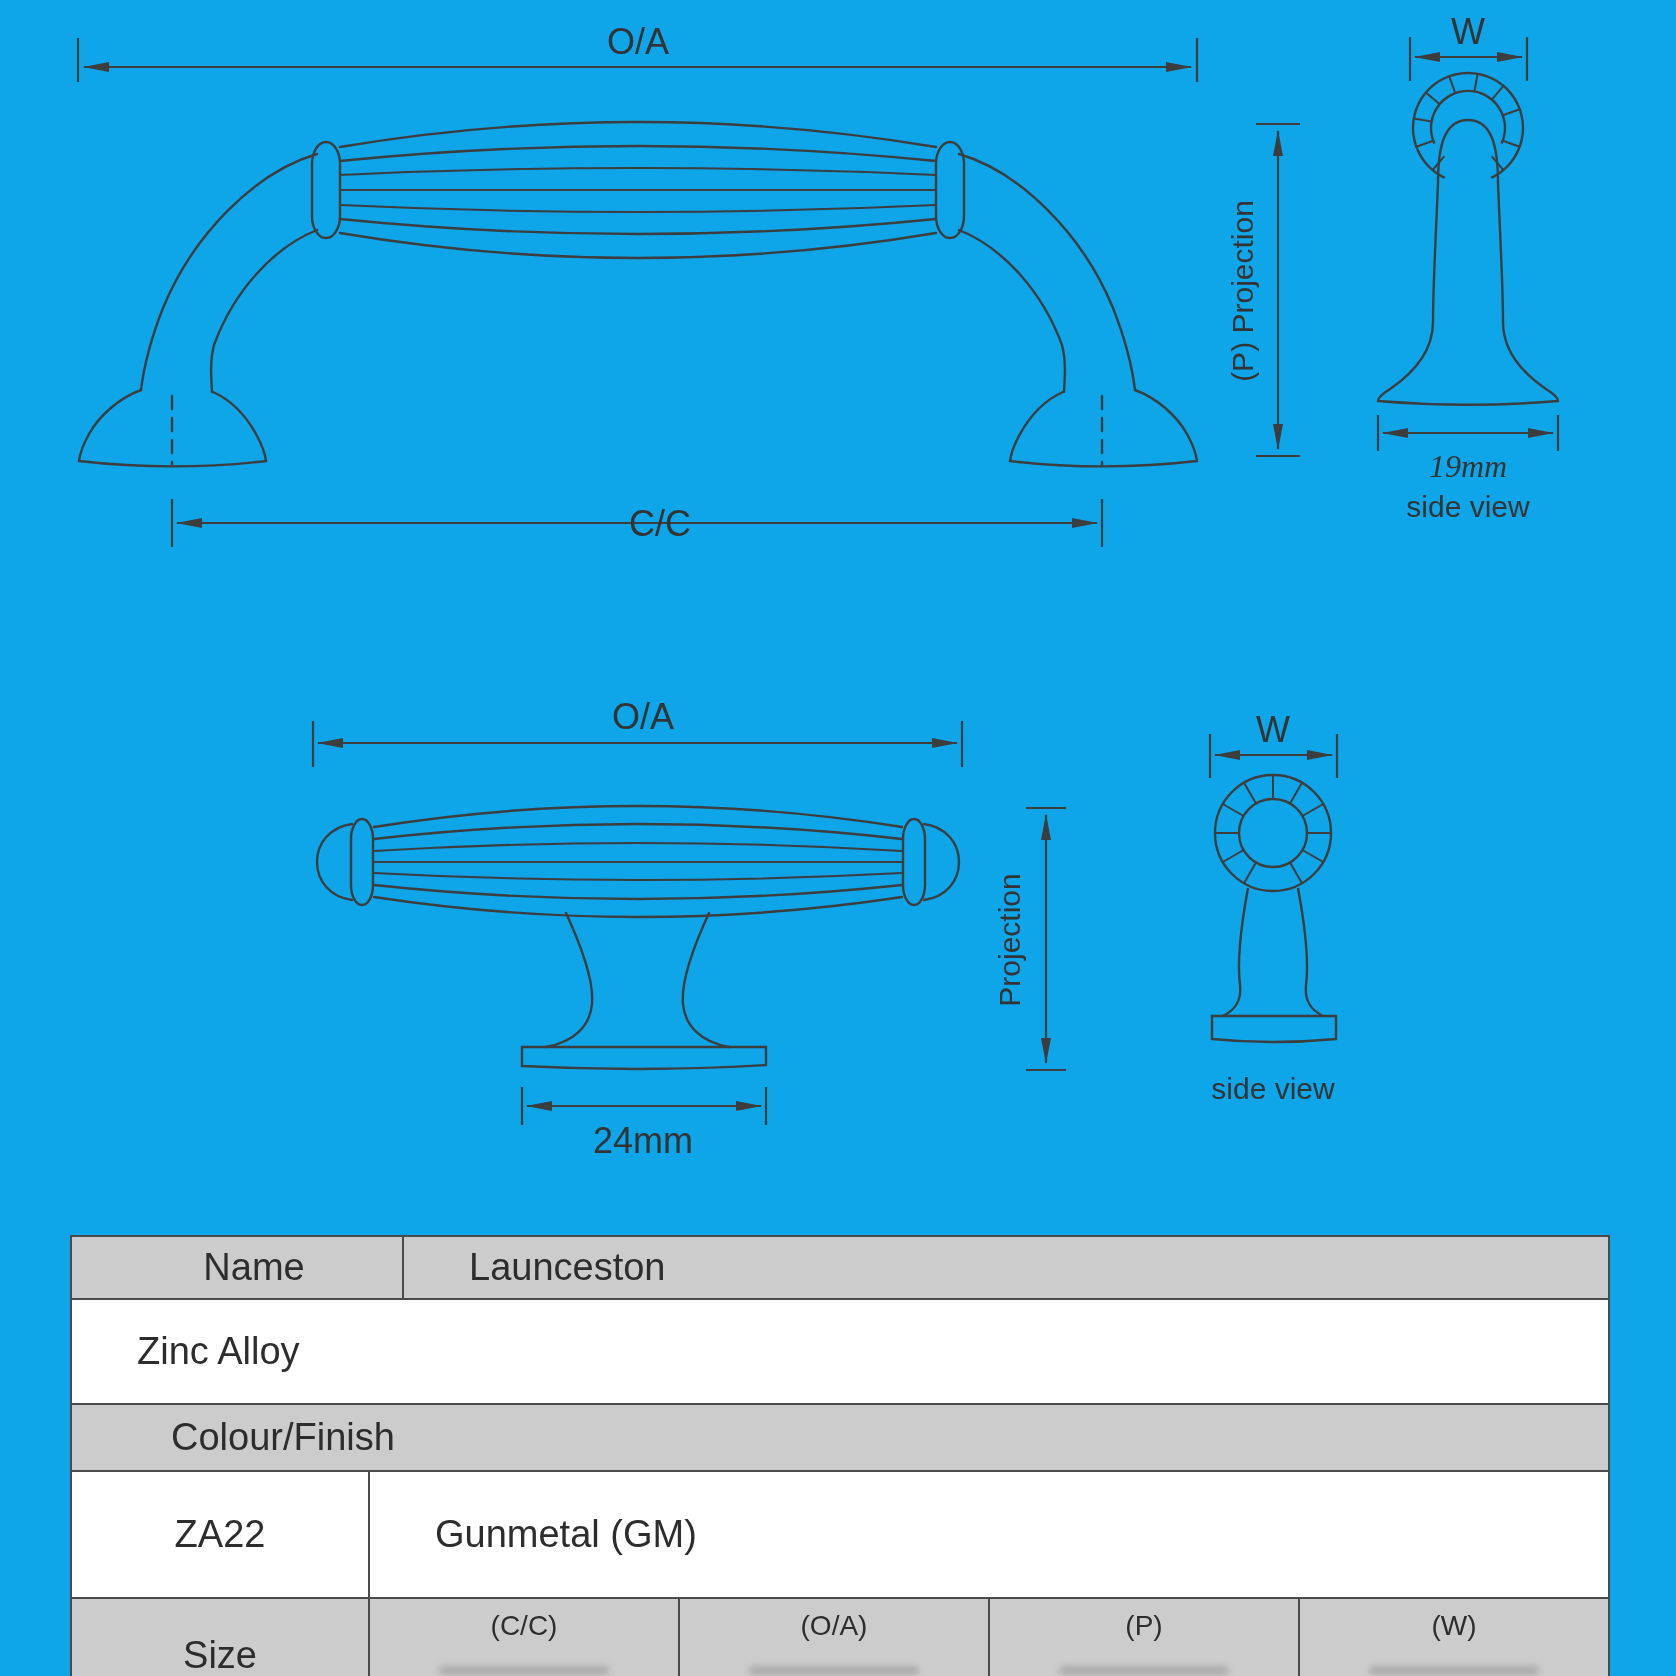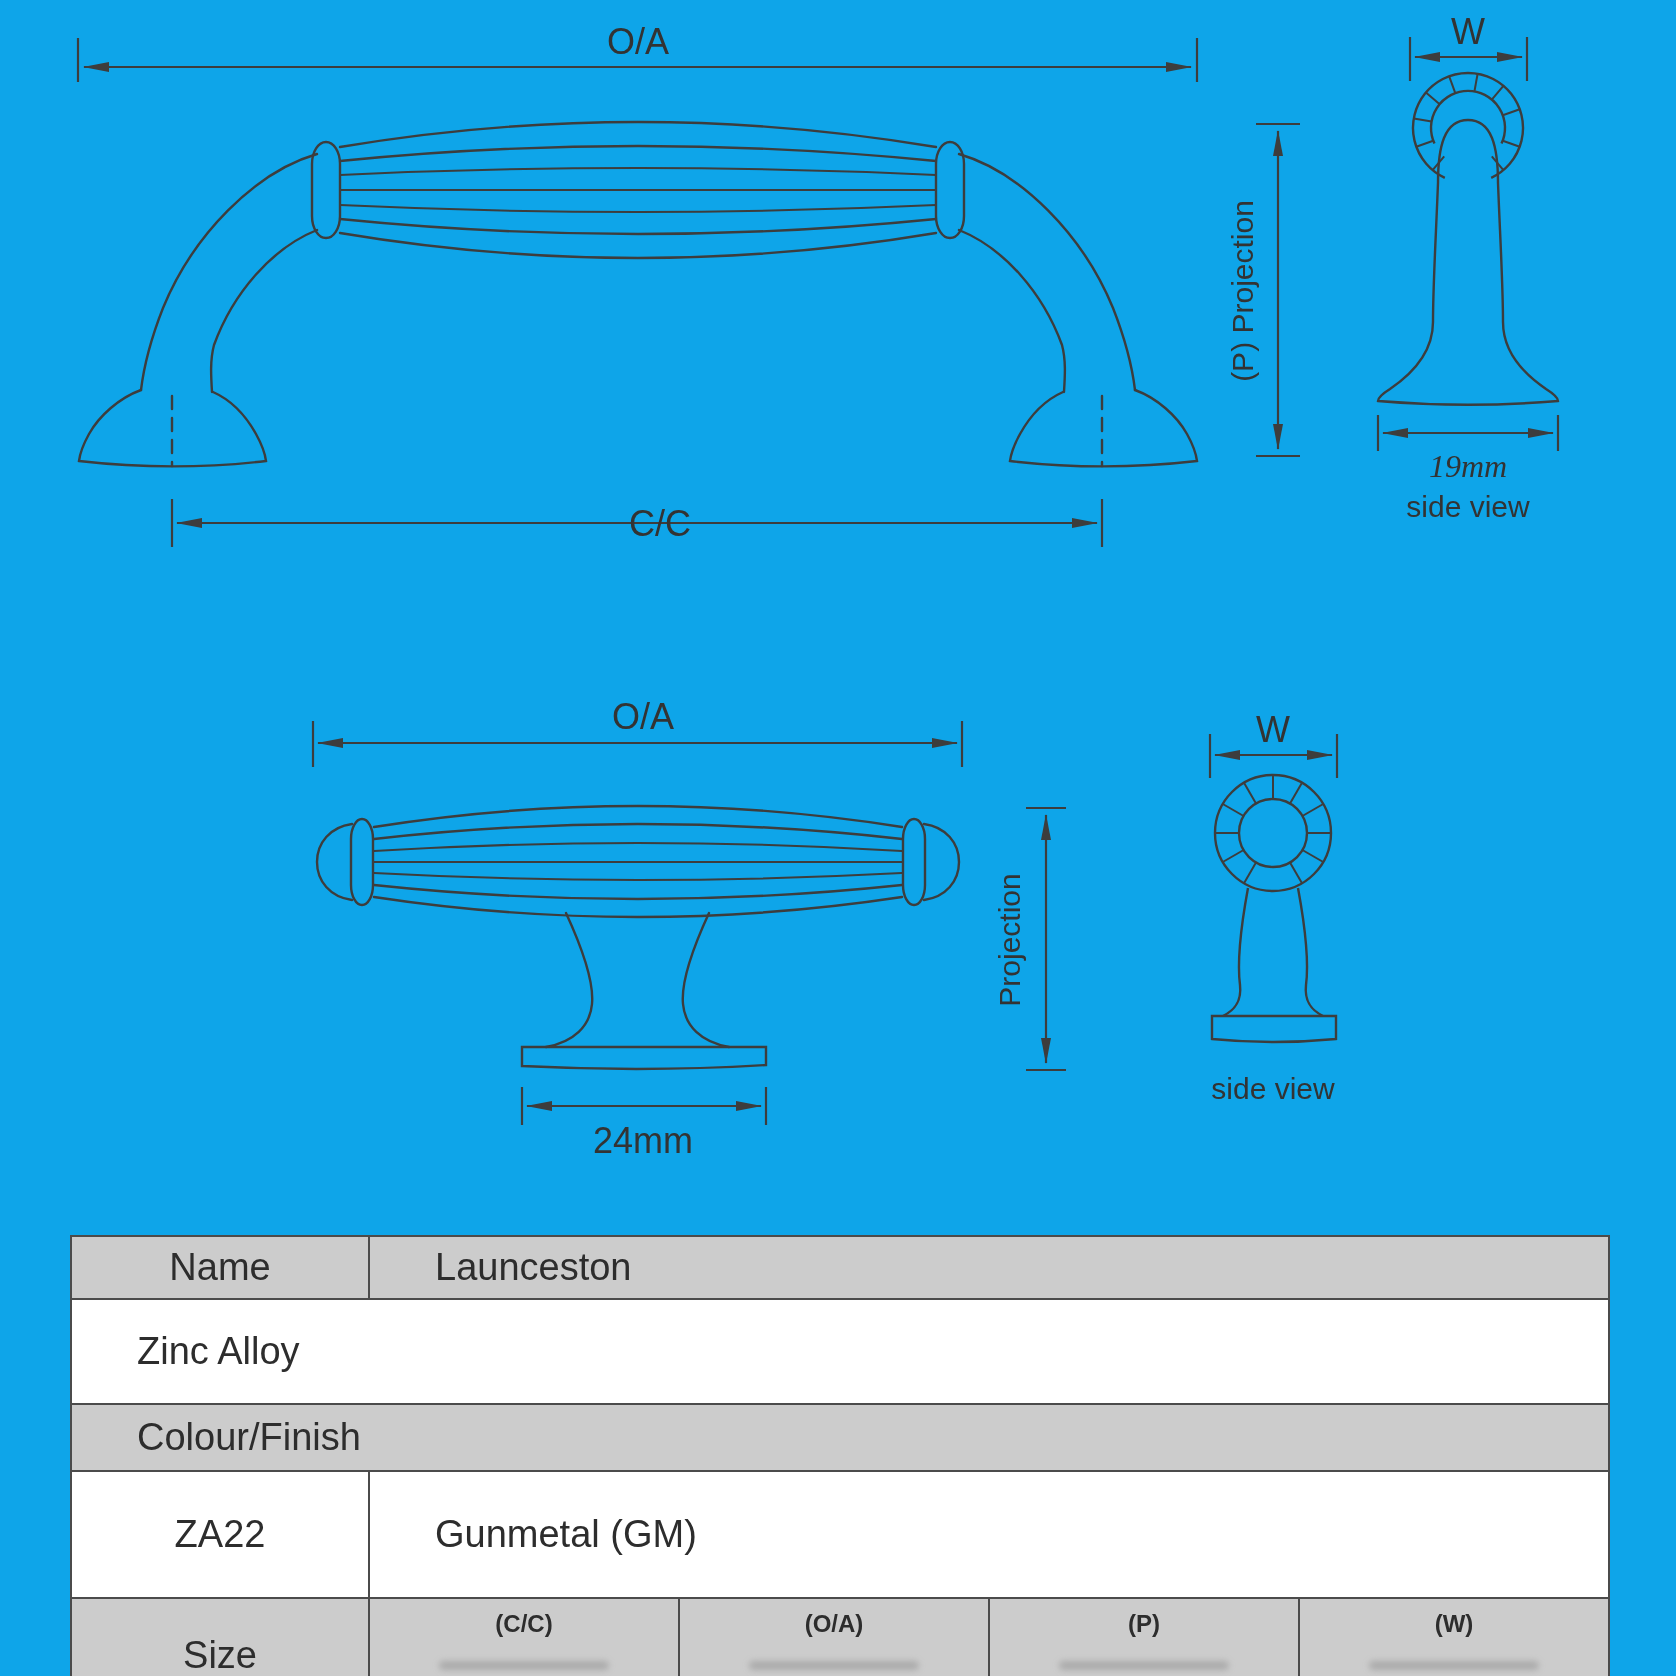--- a/index.html
+++ b/index.html
@@ -15,37 +15,37 @@
   .lbl.small{font-size:30px;}
   .lbl.rot{transform:translate(-50%,-50%) rotate(-90deg);}
   .lbl.serif{font-family:"Liberation Serif",serif;font-size:32px;font-style:italic;}
   
   #spec-table{
     position:absolute;left:70px;top:1235px;width:1540px;height:480px;
     border:2px solid #4b4b4b;box-sizing:border-box;
     color:#2d2d2d;font-size:38px;background:#ffffff;
   }
   .t-row{display:flex;box-sizing:border-box;border-bottom:2px solid #4b4b4b;}
-  .t-row.gray{background:#cccccc;}
+  .t-row.gray{background:#cccccc;padding-left:34px;}
   .t-label{
     width:298px;flex:0 0 298px;border-right:2px solid #4b4b4b;box-sizing:border-box;
     display:flex;align-items:center;justify-content:center;
   }
   .t-value{flex:1;display:flex;align-items:center;padding-left:65px;box-sizing:border-box;}
   .r-name{height:63px;}
   .r-material{height:105px;}
   .r-sku{height:67px;}
   .r-sku22{height:127px;}
   .r-size{height:112px;border-bottom:none;background:#cccccc;}
   .size-col{
     flex:1;border-right:2px solid #4b4b4b;box-sizing:border-box;
     display:flex;flex-direction:column;align-items:center;padding-top:12px;
   }
   .size-col:last-child{border-right:none;}
-  .size-head{font-size:24px;line-height:1.1;font-weight:bold;}
+  .size-head{font-size:28px;line-height:1.1;}
   .smudge{
     margin-top:24px;width:170px;height:9px;border-radius:5px;
     background:#8f8f8f;filter:blur(3px);opacity:.55;
   }
 </style>
 </head>
 <body>
 
 <div id="canvas">
 

